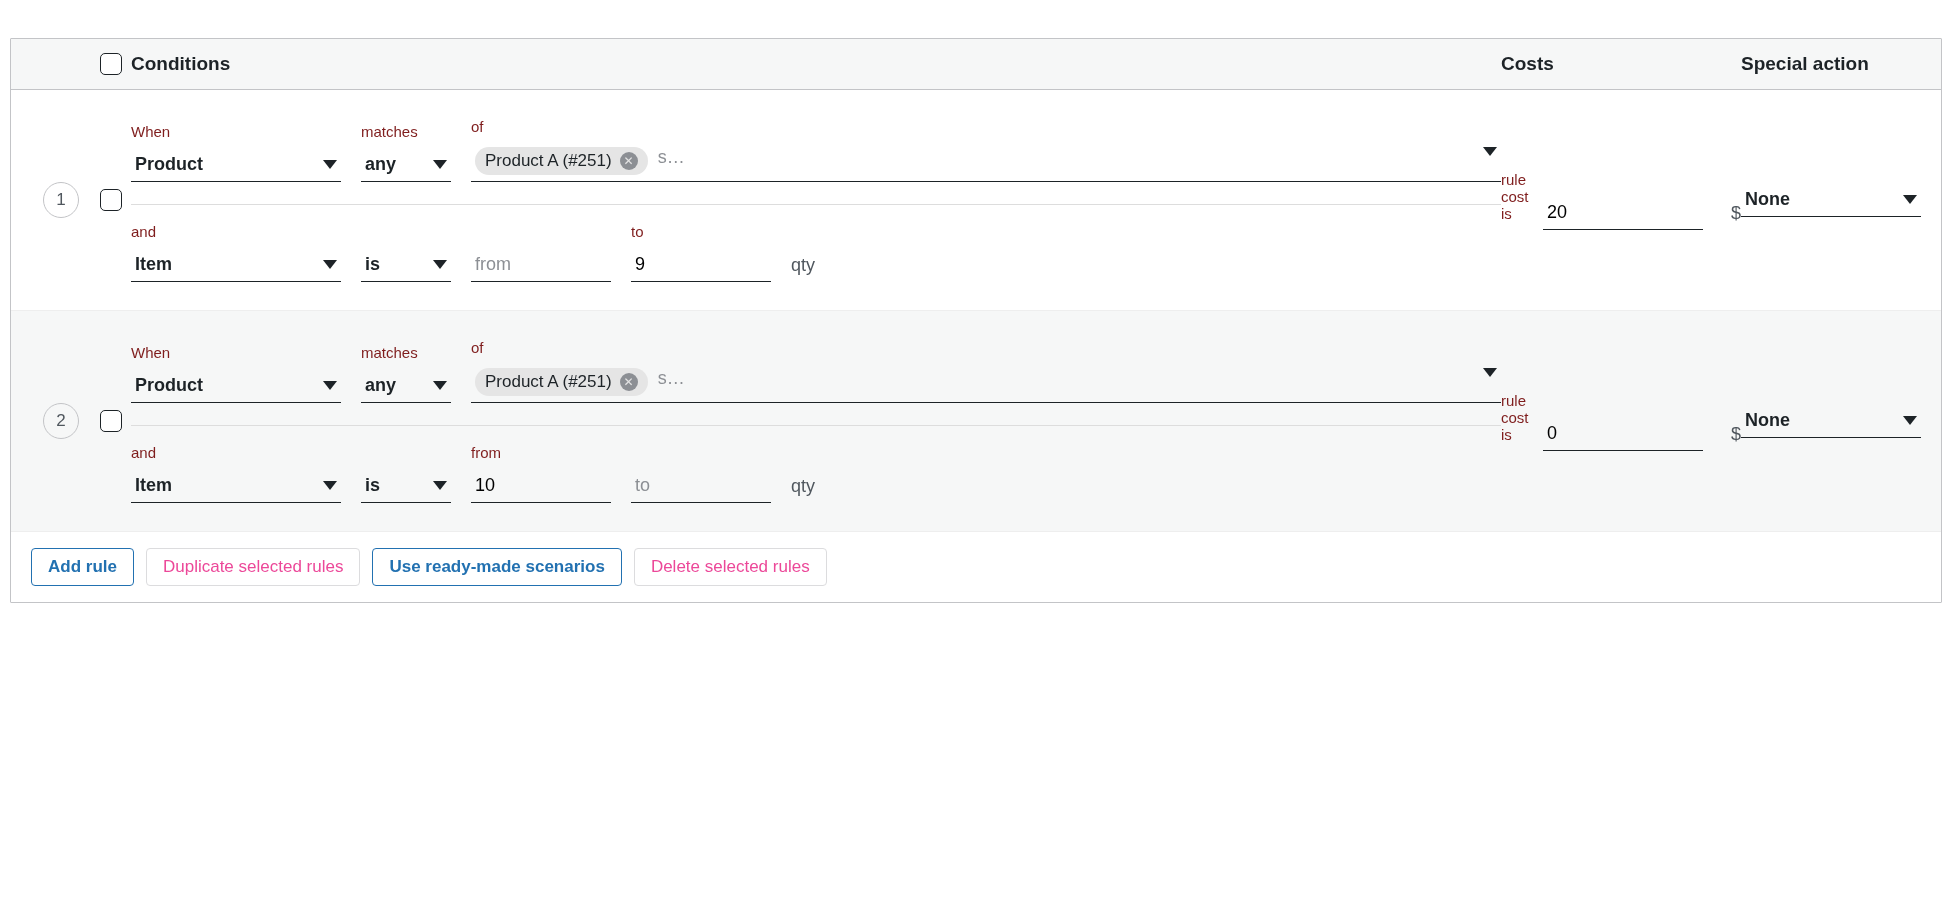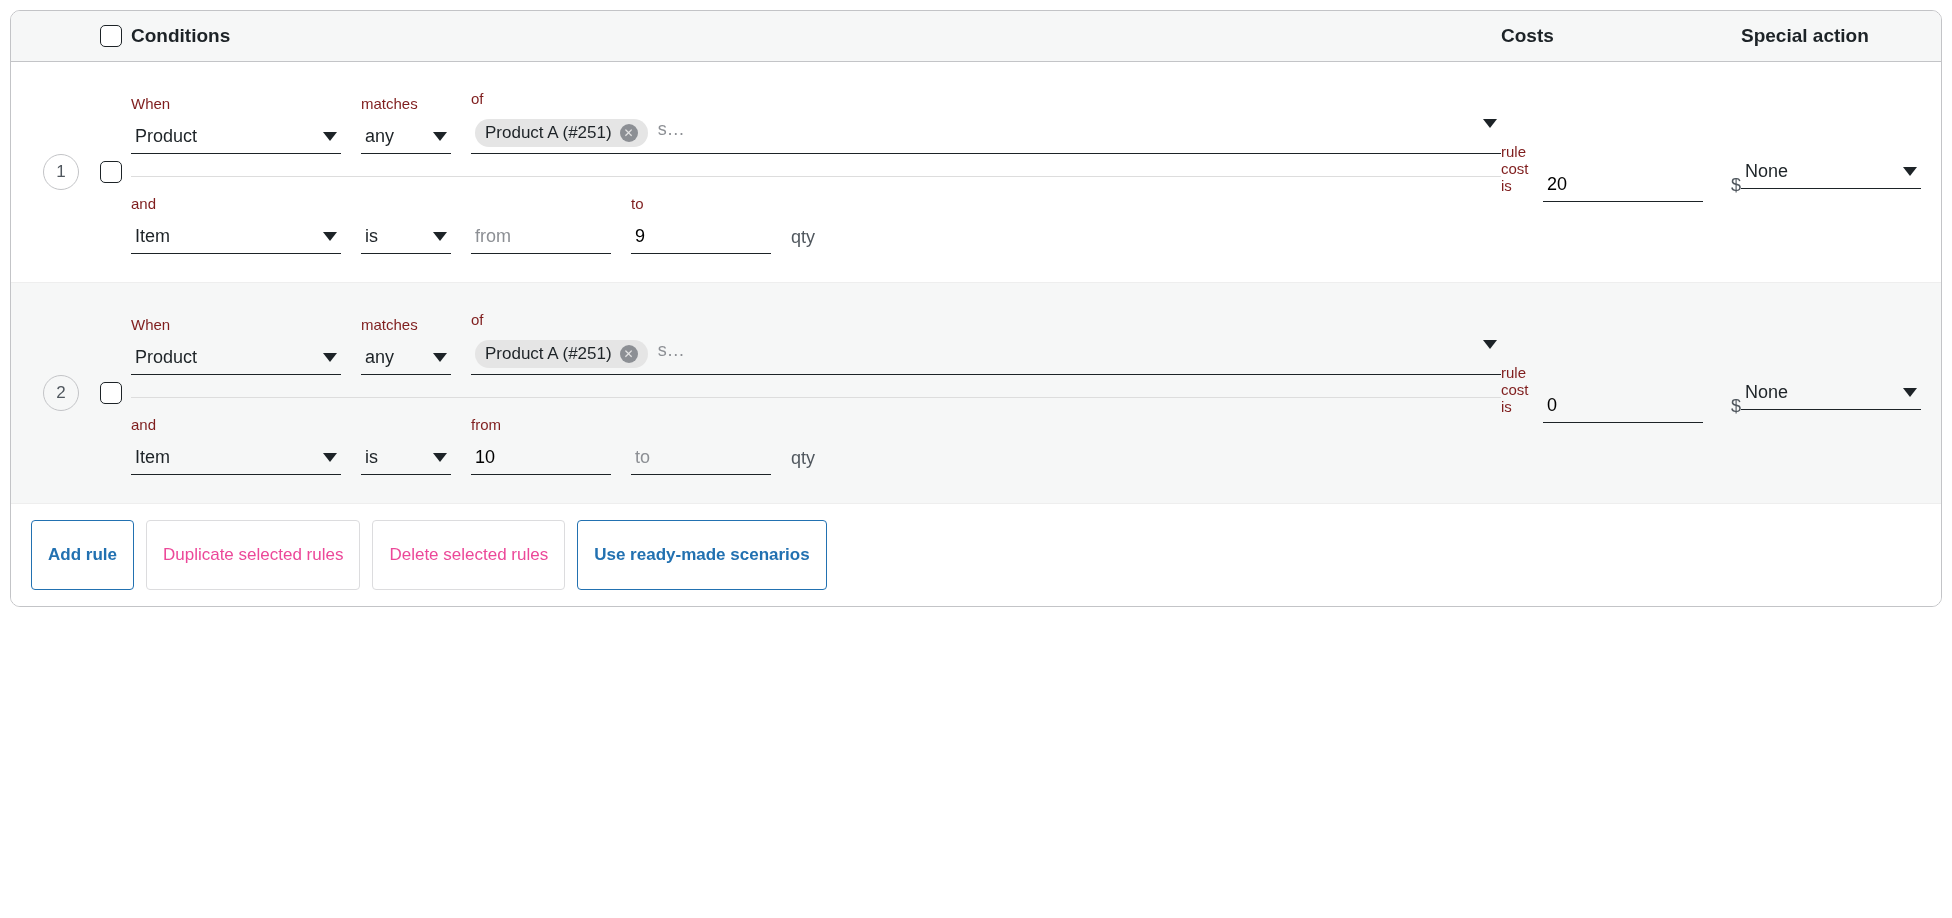--- a/index.html
+++ b/index.html
@@ -1,49 +1,49 @@
 <!DOCTYPE html>
 <html><head>
 <meta charset="utf-8">
 <style>
 * { box-sizing: border-box; margin: 0; padding: 0; }
 body { font-family: -apple-system, BlinkMacSystemFont, "Segoe UI", Helvetica, Arial, sans-serif; background: #fff; padding: 10px; color: #1d2327; }
-.panel { border: 1px solid #c3c4c7; border-radius: 10px; overflow: hidden; }
+.panel { border: 1px solid #c3c4c7; border-radius: 1px; overflow: hidden; margin-top: 28px; }
 .header-row { display: flex; align-items: center; padding: 14px 20px; background: #f6f7f7; border-bottom: 1px solid #c3c4c7; }
 .num-col { width: 60px; display: flex; justify-content: center; }
 .chk-col { width: 40px; display: flex; justify-content: center; }
 .cond-col { flex: 1; }
 .costs-col { width: 240px; }
 .action-col { width: 180px; }
 .h { font-weight: 700; font-size: 19px; }
 .rule-row { display: flex; align-items: center; padding: 28px 20px; border-bottom: 1px solid #eee; }
 .rule-row.alt { background: #f6f7f7; }
 .num-circle { width: 36px; height: 36px; border: 1px solid #c3c4c7; border-radius: 50%; display: flex; align-items: center; justify-content: center; font-size: 17px; color: #50575e; }
 .cbx { width: 22px; height: 22px; border: 1.5px solid #1d2327; border-radius: 5px; background: #fff; cursor: pointer; }
 .group { margin-bottom: 22px; }
 .group:last-child { margin-bottom: 0; }
 .line { display: flex; align-items: flex-end; gap: 20px; }
 .field { display: flex; flex-direction: column; }
 .lbl { font-size: 15px; color: #7f1d1d; margin-bottom: 8px; }
-.selectish { display: flex; align-items: center; justify-content: space-between; border-bottom: 1.5px solid #1d2327; padding: 6px 4px; font-size: 18px; cursor: pointer; gap: 10px; }
+.selectish { display: flex; align-items: center; justify-content: space-between; border-bottom: 1.5px solid #1d2327; padding: 6px 4px; font-size: 18px; cursor: pointer; gap: 10px; font-weight: bold; }
 .selectish.small { min-width: 90px; }
 .selectish.med { min-width: 210px; }
 .caret { width: 0; height: 0; border-left: 7px solid transparent; border-right: 7px solid transparent; border-top: 9px solid #1d2327; }
 .tag-field { display: flex; align-items: flex-start; border-bottom: 1.5px solid #1d2327; padding: 4px 4px 6px; min-width: 350px; gap: 10px; }
 .tag { display: inline-flex; align-items: center; gap: 8px; background: #e5e5e5; border-radius: 16px; padding: 4px 10px; font-size: 17px; }
 .tag-close { width: 18px; height: 18px; border-radius: 50%; background: #8c8f94; color: #e5e5e5; display: flex; align-items: center; justify-content: center; font-size: 12px; cursor: pointer; }
 .ph { color: #8c8f94; font-size: 18px; flex: 1; overflow: hidden; white-space: nowrap; }
 .inp { border: none; border-bottom: 1.5px solid #1d2327; font-size: 18px; padding: 6px 4px; background: transparent; outline: none; }
 .inp::placeholder { color: #8c8f94; }
 .unit { font-size: 18px; color: #50575e; padding-bottom: 6px; }
 .divider { height: 1px; background: #ddd; margin: 18px 0; }
 .cost-wrap { display: flex; flex-direction: row; }
 .cost-line { display: flex; align-items: flex-end; gap: 28px; }
 .footer { padding: 16px 20px; display: flex; gap: 12px; flex-wrap: wrap; background: #fff; }
-.btn { padding: 24px 16px; font-size: 17px; border-radius: 4px; cursor: pointer; background: #fff; }
+.btn { padding: 8px 16px; font-size: 17px; border-radius: 4px; cursor: pointer; background: #fff; }
 .btn-primary { border: 1.5px solid #2271b1; color: #2271b1; font-weight: 600; }
 .btn-disabled { border: 1px solid #dcdcde; color: #ec4899; cursor: not-allowed; }
 </style>
 </head>
 <body>
 
 <div class="panel">
 
   <div class="header-row">
     <div class="num-col"></div>
@@ -223,17 +223,17 @@
       <div class="selectish" style="min-width:100px">
         <span>None</span>
         <span class="caret"></span>
       </div>
     </div>
   </div>
 
   <div class="footer">
     <button class="btn btn-primary">Add rule</button>
     <button class="btn btn-disabled">Duplicate selected rules</button>
+    <button class="btn btn-primary">Use ready-made scenarios</button>
     <button class="btn btn-disabled">Delete selected rules</button>
-    <button class="btn btn-primary">Use ready-made scenarios</button>
   </div>
 
 </div>
 
 </body></html>

